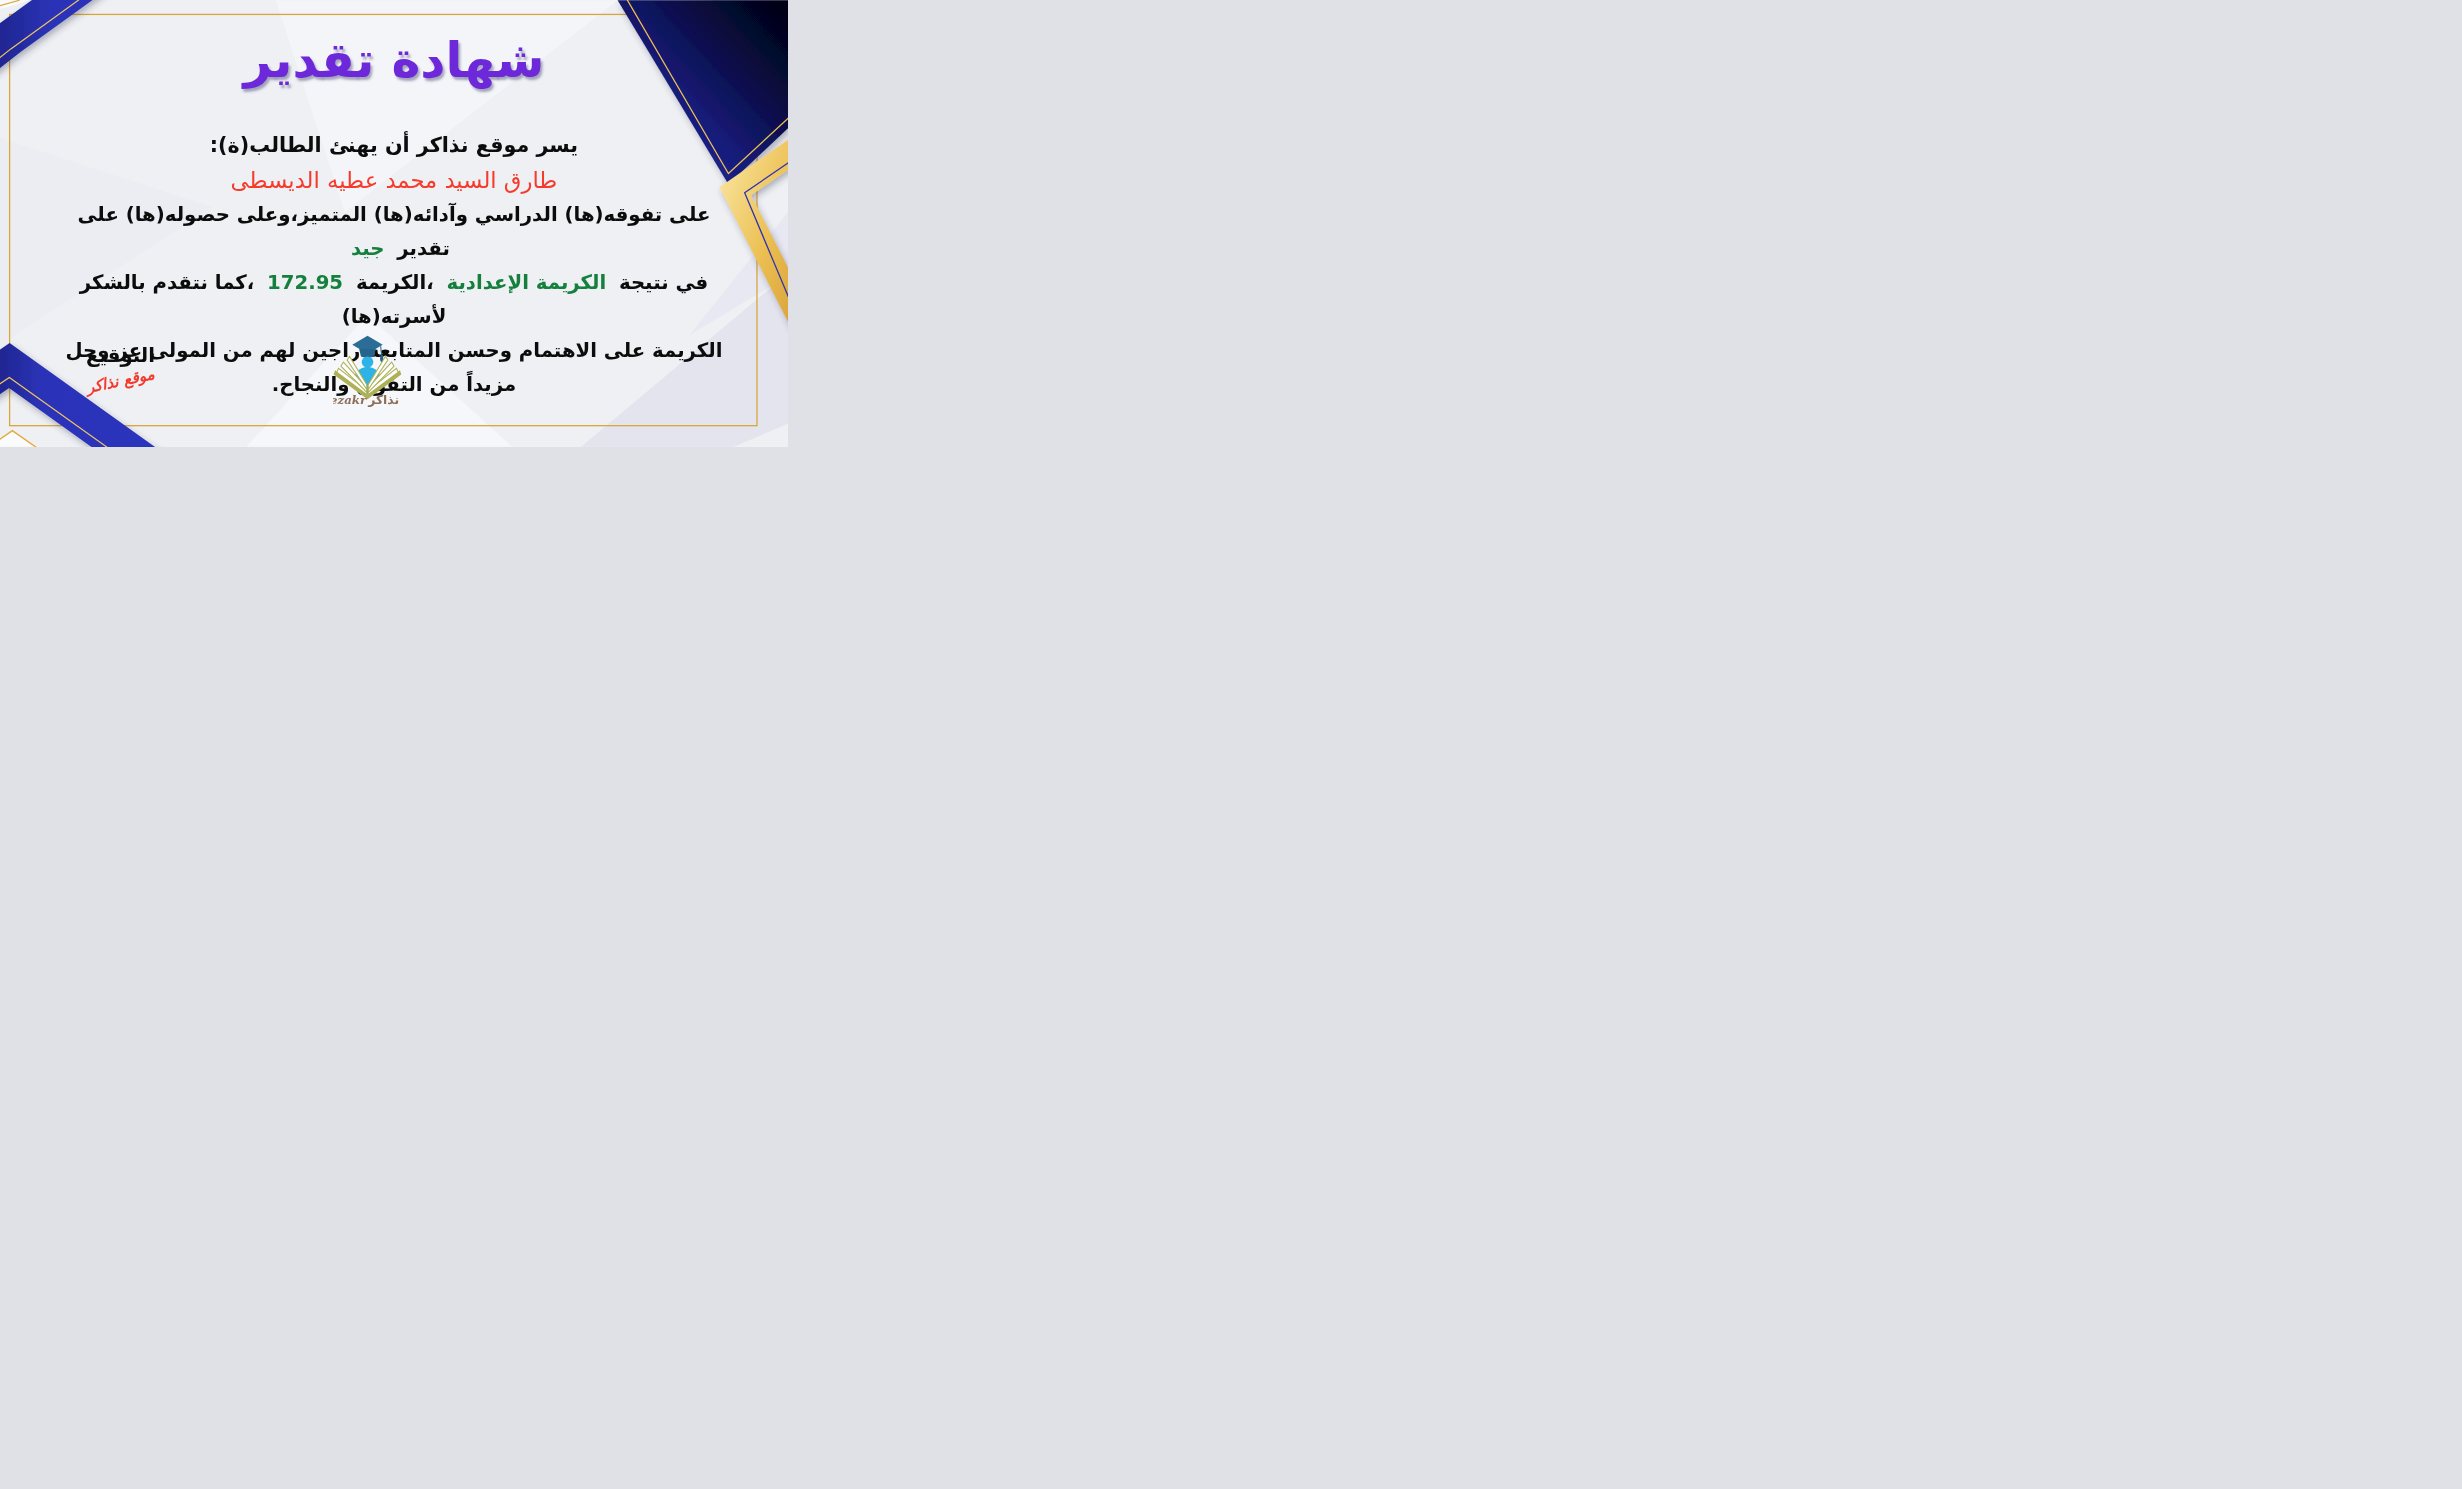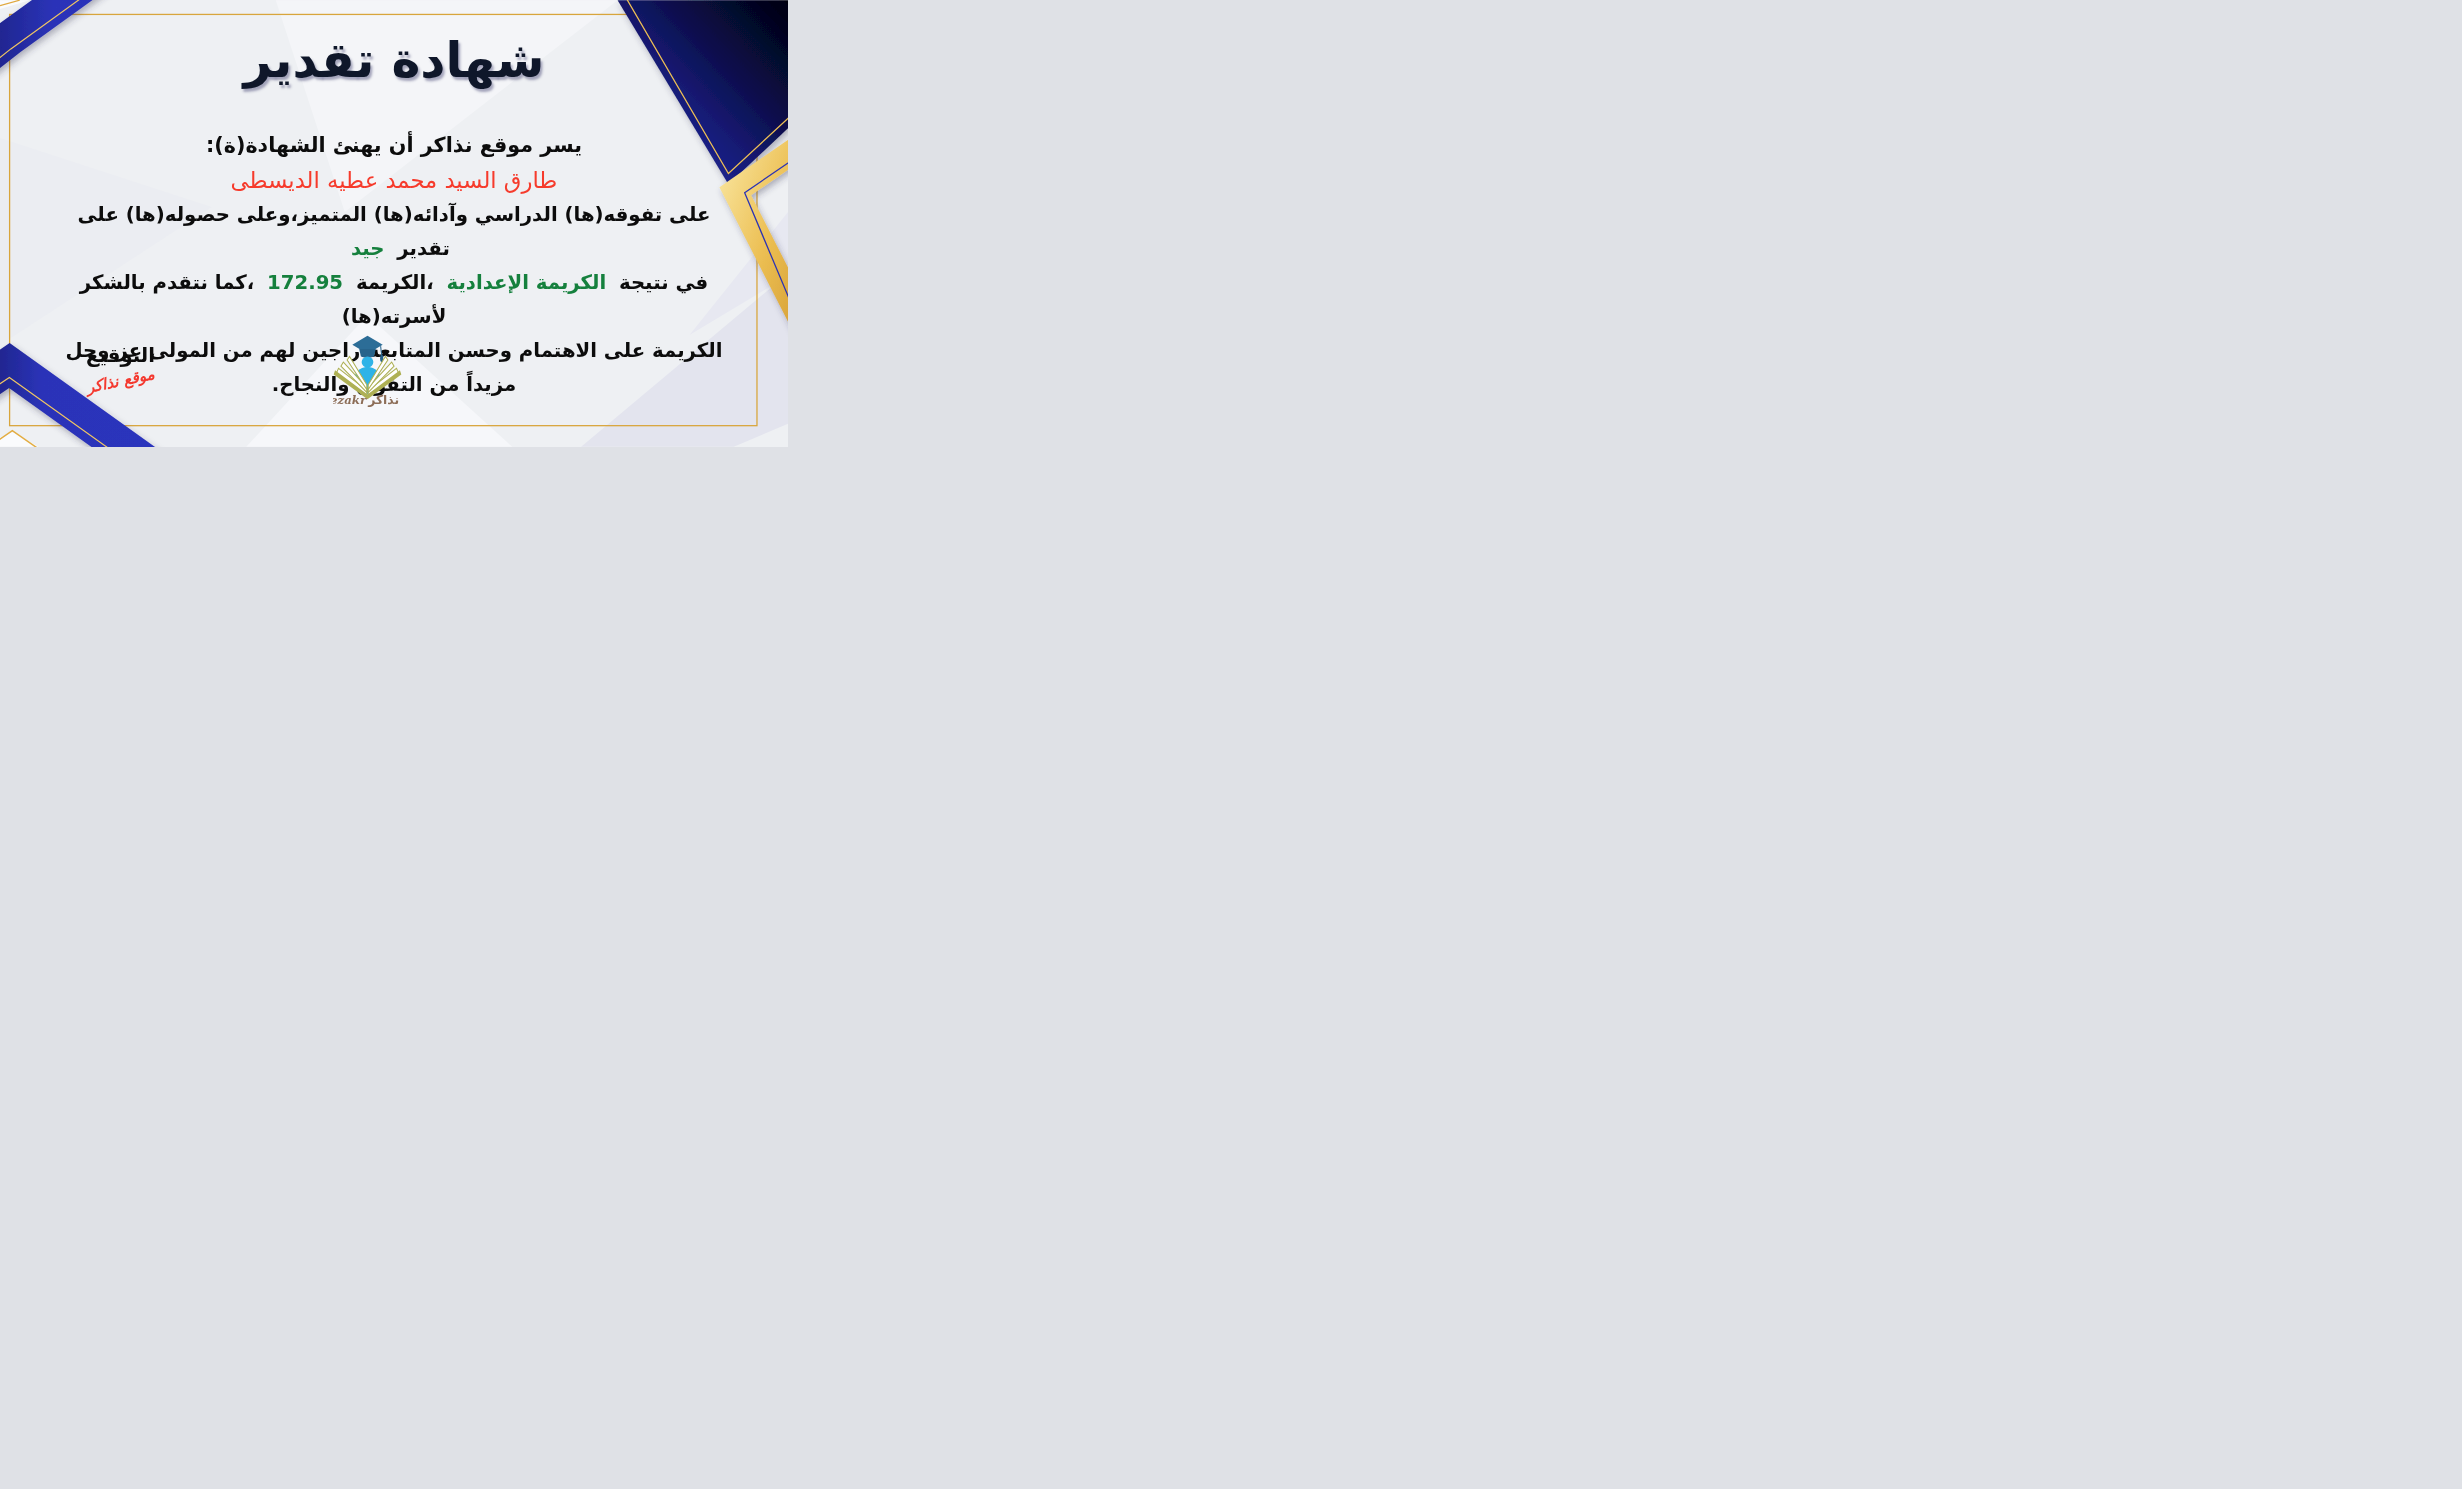--- a/index.html
+++ b/index.html
@@ -4,21 +4,21 @@
 <style>
   html,body{margin:0;padding:0;background:#dfe1e6;}
   #canvas{
     position:relative;width:788px;height:447px;overflow:hidden;
     background:#eef0f3;font-family:"DejaVu Sans",sans-serif;
   }
   .abs{position:absolute;}
   svg.decor{position:absolute;inset:0;width:788px;height:447px;pointer-events:none;}
   .txt{position:absolute;left:34px;right:34px;text-align:center;direction:rtl;color:#0c0c0c;}
   .title{
-    top:23.6px;font-size:49px;line-height:74px;font-weight:bold;color:#0f172a;
+    top:23.6px;font-size:49px;line-height:74px;font-weight:bold;color:#6d28d9;
     text-shadow:2px 3px 2.5px rgba(35,35,90,.38);
   }
   .intro{top:129px;font-size:20.7px;line-height:33px;font-weight:bold;}
   .name{top:165px;font-size:22.7px;line-height:30.5px;font-weight:normal;color:#f63b2c;}
   .bodytext{top:198px;font-size:19.7px;line-height:34px;font-weight:bold;}
   .bodytext .red{color:#15803d;margin:0 12.8px;}
   .sig-label{top:344px;left:69px;width:103px;right:auto;font-size:19.7px;font-weight:bold;}
   .sig-script{
     top:372px;left:69px;width:103px;right:auto;font-size:15.3px;color:#f4392f;
     font-style:italic;transform:rotate(-12deg);font-weight:bold;
@@ -87,21 +87,21 @@
     <g>
       <polyline points="-140,850 19,742 310,950" fill="none" stroke="url(#gBL)" stroke-width="75" filter="url(#sh)"></polyline>
       <polyline points="-140,874 19,766 310,974" fill="none" stroke="#f0c663" stroke-width="2.4"></polyline>
       <polygon points="0,888 26,877 78,907 0,907" fill="#fafbfd"></polygon>
       <polyline points="-120,975 25,874 270,1045" fill="none" stroke="#e3ad42" stroke-width="3"></polyline>
     </g>
   </svg>
 
   <div class="txt title abs">شهادة تقدير</div>
 
-  <div class="txt intro abs">يسر موقع نذاكر أن يهنئ الشهادة(ة):</div>
+  <div class="txt intro abs">يسر موقع نذاكر أن يهنئ الطالب(ة):</div>
 
   <div class="txt name abs">طارق السيد محمد عطيه الديسطى</div>
 
   <div class="txt bodytext abs">
     <div><span>على تفوقه(ها) الدراسي وآدائه(ها) المتميز،وعلى حصوله(ها) على تقدير</span><span class="red">جيد</span></div>
     <div><span>في نتيجة</span><span class="red">الكريمة الإعدادية</span><span>،الكريمة</span><span class="red">172.95</span><span>،كما نتقدم بالشكر لأسرته(ها)</span></div>
     <div>الكريمة على الاهتمام وحسن المتابعة،راجين لهم من المولى عز وجل</div>
     <div>مزيداً من التفوق والنجاح.</div>
   </div>
 

